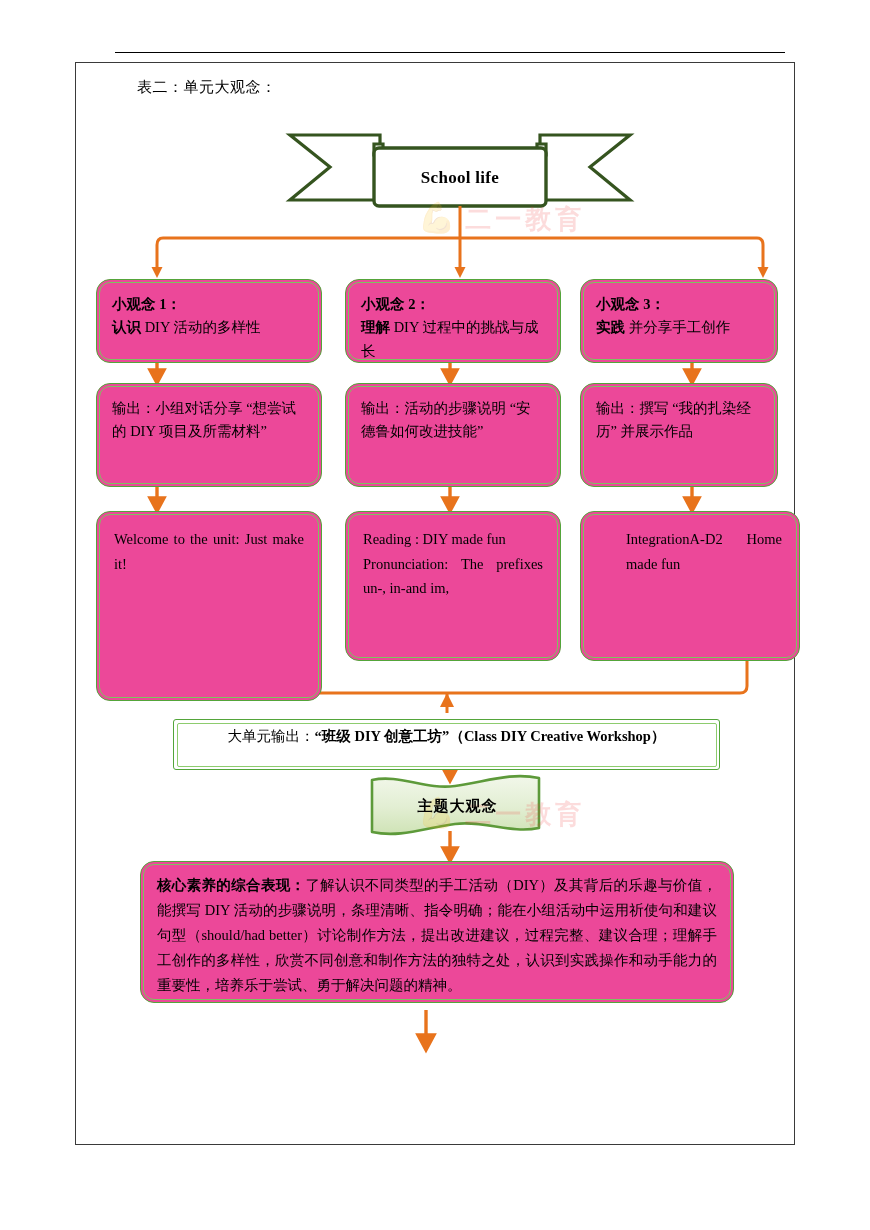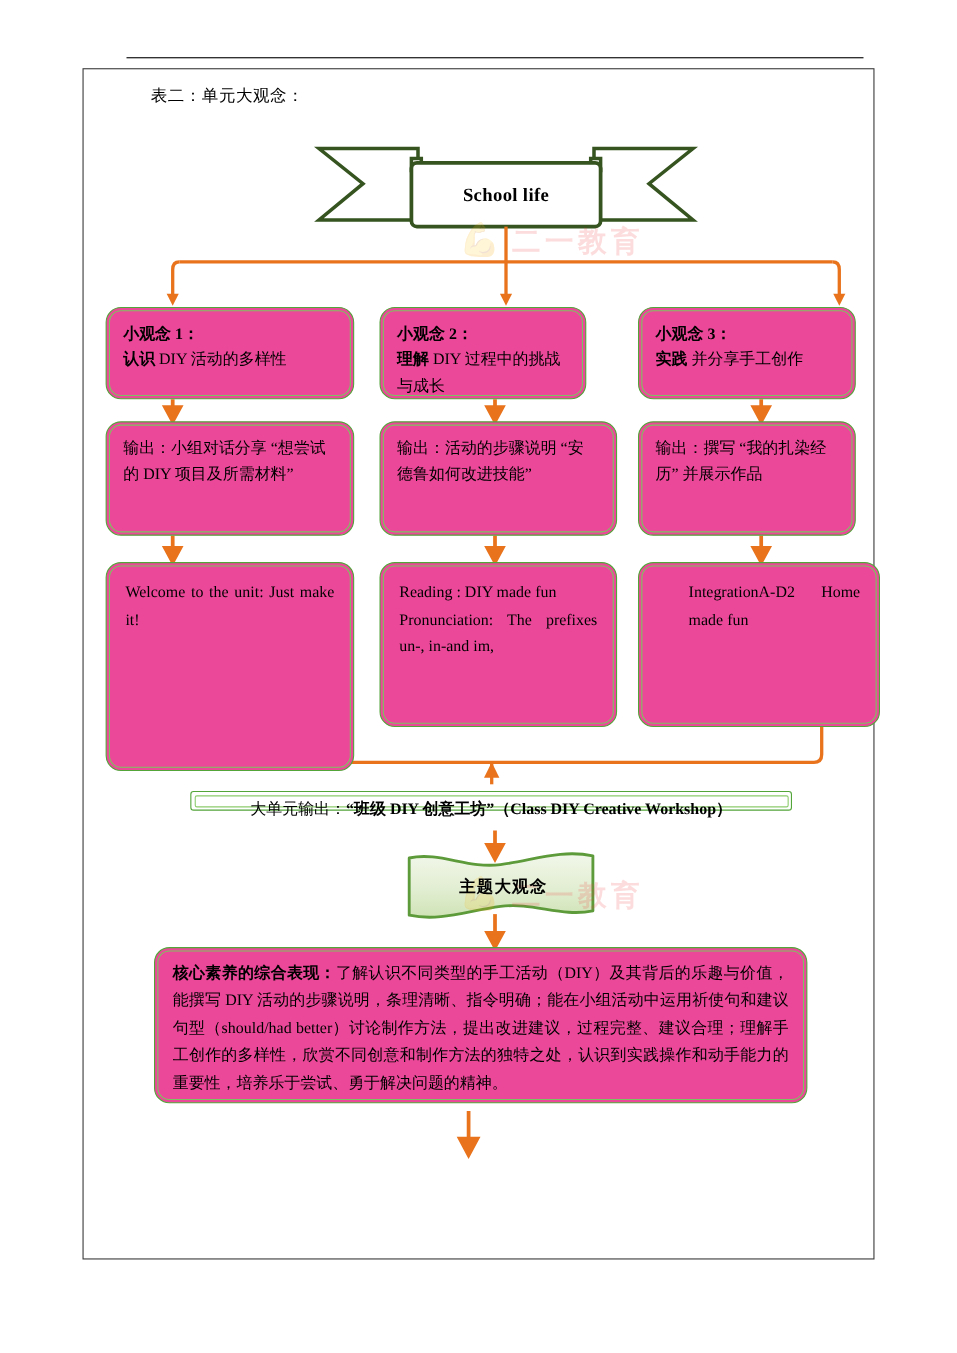--- a/index.html
+++ b/index.html
@@ -49,34 +49,34 @@
     font-size:14.5px;line-height:1.62;
   }
   .gbox .txt.en{
     font-size:14.5px;line-height:1.7;text-align:justify;
     text-justify:inter-word;padding:15px 17px 0 17px;
   }
   .b{font-weight:700;}
 
   
   #concept-1{left:96px;top:279px;width:226px;height:84px;}
-  #concept-2{left:345px;top:279px;width:188px;height:84px;}
+  #concept-2{left:345px;top:279px;width:216px;height:84px;}
   #concept-3{left:580px;top:279px;width:198px;height:84px;}
   
   #output-1{left:96px;top:383px;width:226px;height:104px;}
   #output-2{left:345px;top:383px;width:216px;height:104px;}
   #output-3{left:580px;top:383px;width:198px;height:104px;}
   
   #section-1{left:96px;top:511px;width:226px;height:190px;}
   #section-2{left:345px;top:511px;width:216px;height:150px;}
   #section-3{left:580px;top:511px;width:220px;height:150px;padding-left:28px;}
 
   
   #unit-output-bar{
-    position:absolute;left:173px;top:719px;width:547px;height:18px;
+    position:absolute;left:173px;top:719px;width:547px;height:51px;
     box-sizing:border-box;border:1.4px solid #53a53a;border-radius:3px;
     background:#fff;
   }
   #unit-output-bar::before{
     content:"";position:absolute;left:2.5px;top:2.5px;right:2.5px;bottom:2.5px;
     border:1px solid #8dcc6e;border-radius:2px;pointer-events:none;
   }
   #unit-output-bar .txt{
     position:relative;display:block;text-align:center;line-height:33px;
     font-size:14.5px;white-space:nowrap;

